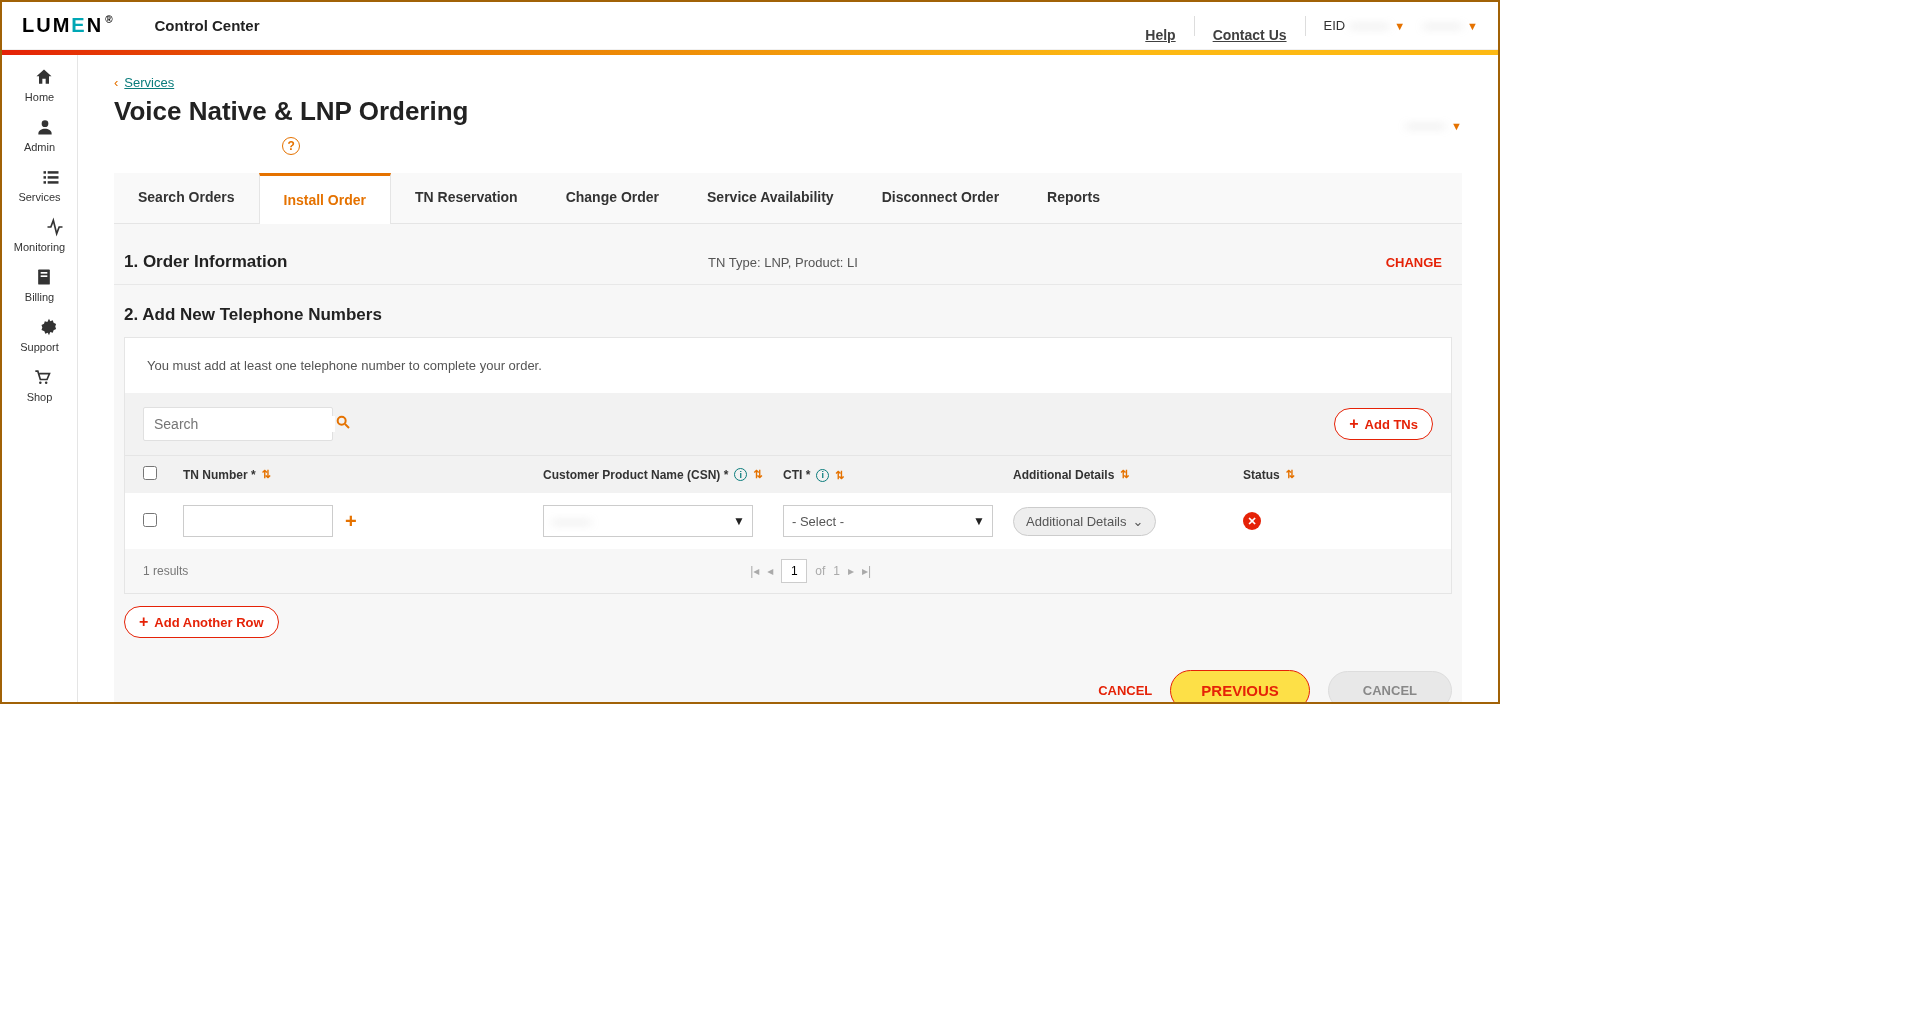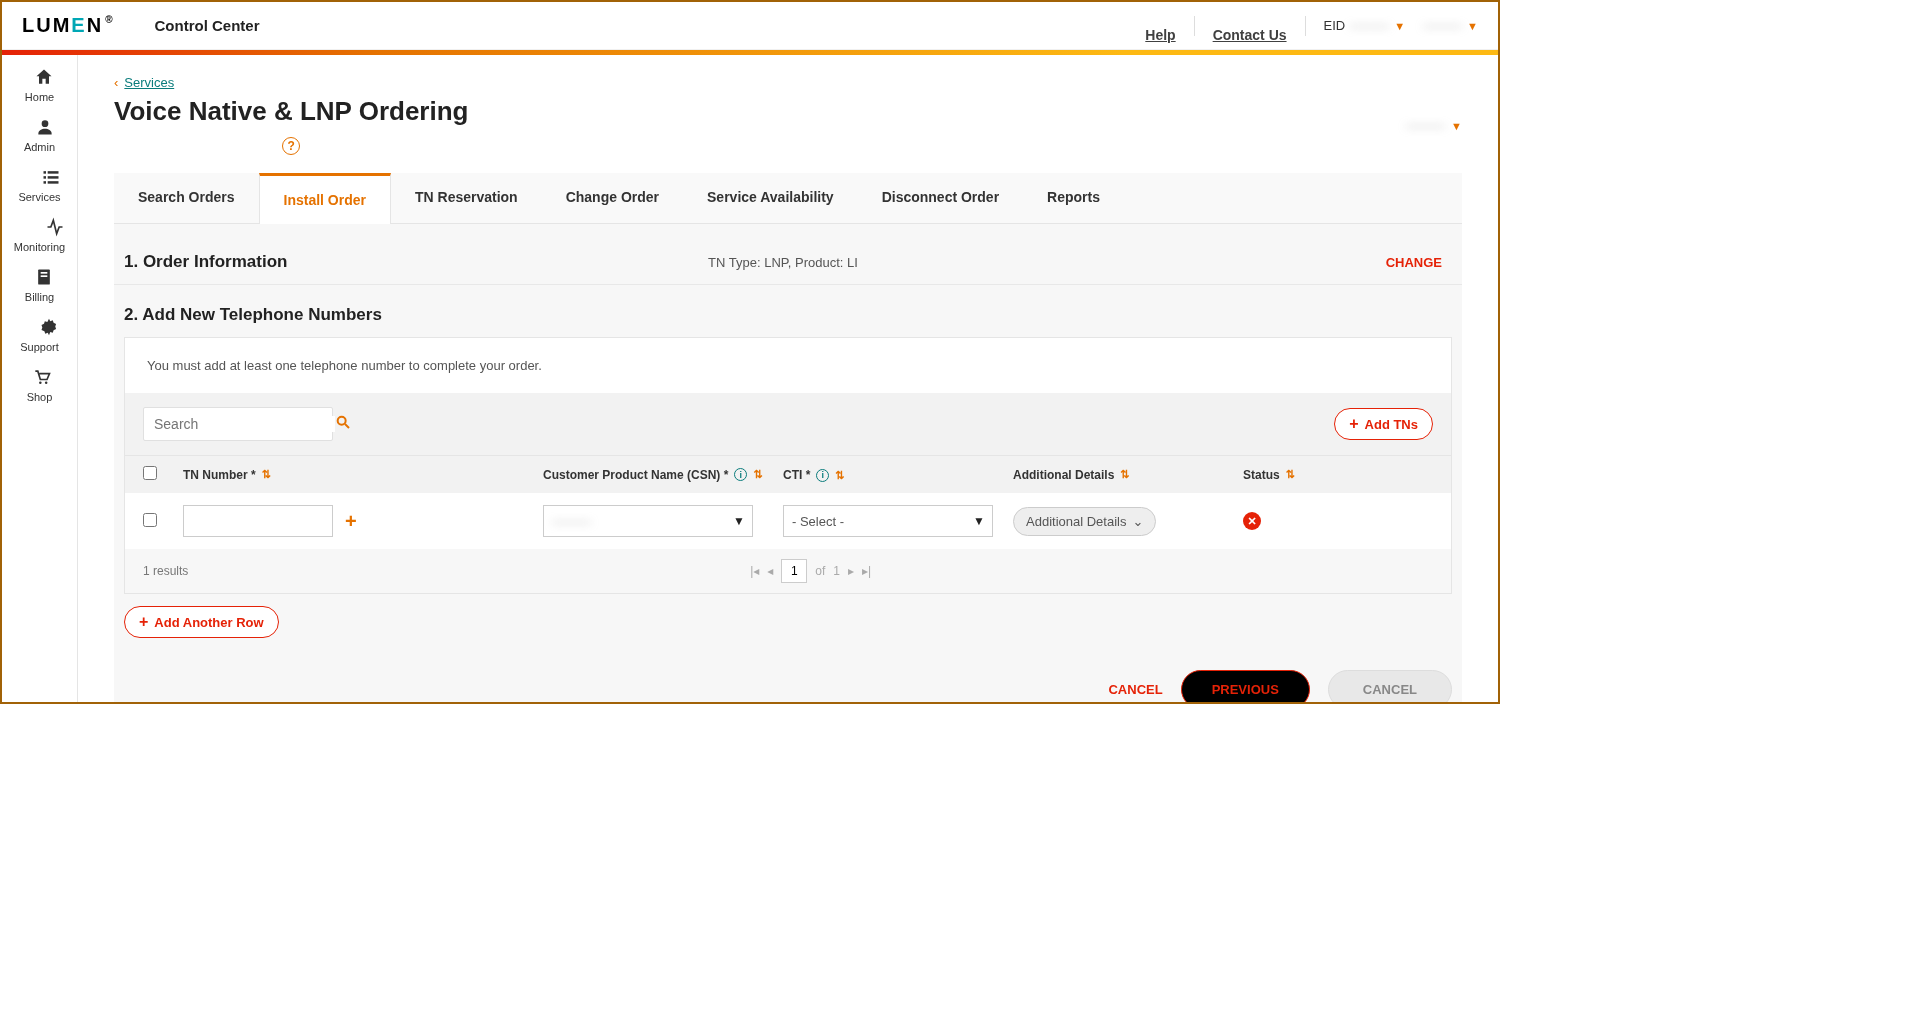--- a/index.html
+++ b/index.html
@@ -61,21 +61,21 @@
   .sel-wrap { position: relative; width: 210px; }
   .sel-caret { position: absolute; right: 8px; top: 50%; transform: translateY(-50%); pointer-events: none; font-size: 12px; }
   .pill-btn { background: #eee; border: 1px solid #ccc; border-radius: 16px; padding: 6px 12px; font-size: 13px; color: #555; display: inline-flex; align-items: center; gap: 6px; cursor: pointer; }
   .status-x { width: 18px; height: 18px; background: #e52207; border-radius: 50%; color: #fff; display: flex; align-items: center; justify-content: center; font-size: 11px; font-weight: 700; }
   .tfoot { display: flex; align-items: center; padding: 10px 18px; background: #f7f7f7; font-size: 12px; color: #777; }
   .pager { margin: 0 auto; display: flex; align-items: center; gap: 8px; color: #aaa; }
   .pager .pg-input { width: 26px; height: 24px; border: 1px solid #ccc; text-align: center; font-size: 12px; }
   .add-row-wrap { padding: 12px 10px; }
   .action-row { display: flex; align-items: center; justify-content: flex-end; gap: 18px; padding: 20px 10px 0; }
   .btn-text { color: #e52207; font-weight: 700; font-size: 13px; background: none; border: none; cursor: pointer; }
-  .btn-outline-lg { border: 1.5px solid #e52207; color: #e52207; background: #000000; border-radius: 22px; padding: 11px 30px; font-weight: 700; font-size: 13px; cursor: pointer; }
+  .btn-outline-lg { border: 1.5px solid #e52207; color: #e52207; background: #fde047; border-radius: 22px; padding: 11px 30px; font-weight: 700; font-size: 15px; cursor: pointer; }
   .btn-disabled { background: #e8e8e8; color: #888; border: 1px solid #ddd; border-radius: 22px; padding: 11px 34px; font-weight: 700; font-size: 13px; cursor: not-allowed; }
   input[type=checkbox] { width: 14px; height: 14px; }
 </style>
 </head>
 <body>
 
 <div class="app-frame">
   <div class="topbar">
     <span class="logo">LUM<span style="color:#00a7b5">E</span>N<span class="logo-reg">®</span></span>
     <span class="app-name">Control Center</span>

